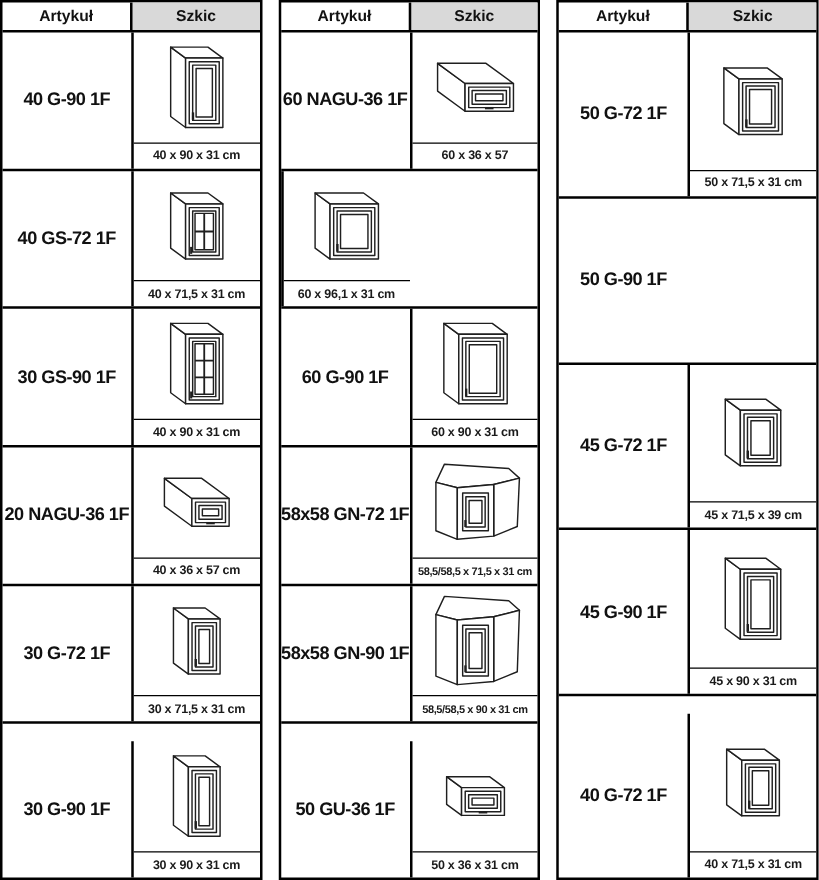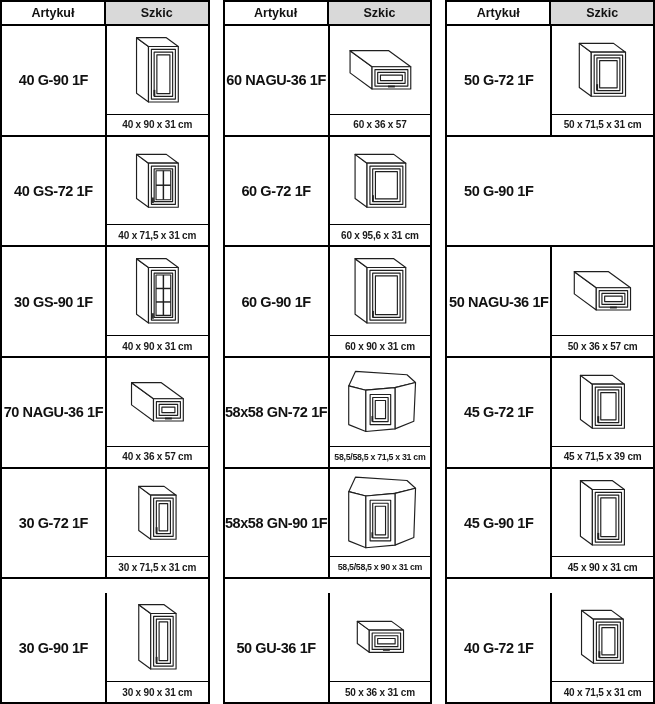--- a/index.html
+++ b/index.html
@@ -120,21 +120,21 @@
                   <rect x="49.775" y="76.115" width="2" height="6.5" fill="#1f1f1f" stroke="none"></rect>
                 </g>
               </svg>
             </div>
       <div class="caption">40 x 90 x 31 cm</div>
     </div>
   </div>
 
   <div class="row">
     <div class="cell art">
-      <span class="art-text">70 NAGU-36 1F</span>
+      <span class="art-text">20 NAGU-36 1F</span>
     </div>
     <div class="cell szk">
       <div class="sketch">
               <svg viewBox="0 0 112 100" xmlns="http://www.w3.org/2000/svg">
                 <g fill="#ffffff" stroke="#1f1f1f" stroke-width="1.35" stroke-linejoin="round">
                   <polygon points="51.425,46.445 25.774999999999995,27.634999999999998 25.774999999999995,53.55499999999999 51.425,72.365"></polygon>
                   <polygon points="51.425,46.445 86.225,46.445 60.57499999999999,27.634999999999998 25.774999999999995,27.634999999999998"></polygon>
                   <rect x="51.425" y="46.445" width="34.8" height="25.919999999999998"></rect>
                   <rect x="54.824999999999996" y="49.845" width="27.999999999999996" height="19.119999999999997"></rect>
                   <rect x="58.025" y="53.045" width="21.599999999999998" height="12.719999999999999"></rect>
@@ -215,38 +215,35 @@
                   <rect x="56.02499999999999" y="56.245000000000005" width="25.6" height="6.319999999999997"></rect>
                   <rect x="64.82499999999999" y="68.365" width="8" height="2.2" fill="#1f1f1f" stroke="none"></rect>
                 </g>
               </svg>
             </div>
       <div class="caption">60 x 36 x 57</div>
     </div>
   </div>
 
   <div class="row">
-    <div class="cell art">
-      <span class="art-text">60 G-72 1F</span>
-    </div>
     <div class="cell szk">
       <div class="sketch">
               <svg viewBox="0 0 112 100" xmlns="http://www.w3.org/2000/svg">
                 <g fill="#ffffff" stroke="#1f1f1f" stroke-width="1.35" stroke-linejoin="round">
                   <polygon points="40.375,29.375000000000004 26.424999999999997,19.145000000000003 26.424999999999997,70.625 40.375,80.855"></polygon>
                   <polygon points="40.375,29.375000000000004 85.575,29.375000000000004 71.625,19.145000000000003 26.424999999999997,19.145000000000003"></polygon>
                   <rect x="40.375" y="29.375000000000004" width="45.2" height="51.48"></rect>
                   <rect x="43.775" y="32.775000000000006" width="38.400000000000006" height="44.68"></rect>
                   <rect x="46.975" y="35.975" width="32" height="38.28"></rect>
                   <rect x="50.175" y="39.175000000000004" width="25.6" height="31.879999999999995"></rect>
                   <rect x="46.175000000000004" y="66.75500000000001" width="2.2" height="7" fill="#1f1f1f" stroke="none"></rect>
                 </g>
               </svg>
             </div>
-      <div class="caption">60 x 95,6 x 31 cm</div>
+      <div class="caption">60 x 96,1 x 31 cm</div>
     </div>
   </div>
 
   <div class="row">
     <div class="cell art">
       <span class="art-text">60 G-90 1F</span>
     </div>
     <div class="cell szk">
       <div class="sketch">
               <svg viewBox="0 0 112 100" xmlns="http://www.w3.org/2000/svg">
@@ -362,41 +359,20 @@
       <div class="caption">50 x 71,5 x 31 cm</div>
     </div>
   </div>
 
   <div class="row">
     <div class="cell art">
       <span class="art-text">50 G-90 1F</span>
     </div>
   </div>
 
-  <div class="row">
-    <div class="cell art">
-      <span class="art-text">50 NAGU-36 1F</span>
-    </div>
-    <div class="cell szk">
-      <div class="sketch">
-              <svg viewBox="0 0 112 100" xmlns="http://www.w3.org/2000/svg">
-                <g fill="#ffffff" stroke="#1f1f1f" stroke-width="1.35" stroke-linejoin="round">
-                  <polygon points="48.825,46.445 23.175,27.634999999999998 23.175,53.55499999999999 48.825,72.365"></polygon>
-                  <polygon points="48.825,46.445 88.825,46.445 63.175,27.634999999999998 23.175,27.634999999999998"></polygon>
-                  <rect x="48.825" y="46.445" width="40" height="25.919999999999998"></rect>
-                  <rect x="52.225" y="49.845" width="33.2" height="19.119999999999997"></rect>
-                  <rect x="55.425000000000004" y="53.045" width="26.8" height="12.719999999999999"></rect>
-                  <rect x="58.625" y="56.245000000000005" width="20.4" height="6.319999999999997"></rect>
-                  <rect x="64.825" y="68.365" width="8" height="2.2" fill="#1f1f1f" stroke="none"></rect>
-                </g>
-              </svg>
-            </div>
-      <div class="caption">50 x 36 x 57 cm</div>
-    </div>
-  </div>
 
   <div class="row">
     <div class="cell art">
       <span class="art-text">45 G-72 1F</span>
     </div>
     <div class="cell szk">
       <div class="sketch">
               <svg viewBox="0 0 112 100" xmlns="http://www.w3.org/2000/svg">
                 <g fill="#ffffff" stroke="#1f1f1f" stroke-width="1.35" stroke-linejoin="round">
                   <polygon points="44.275,29.375000000000004 30.324999999999996,19.145000000000003 30.324999999999996,70.625 44.275,80.855"></polygon>

